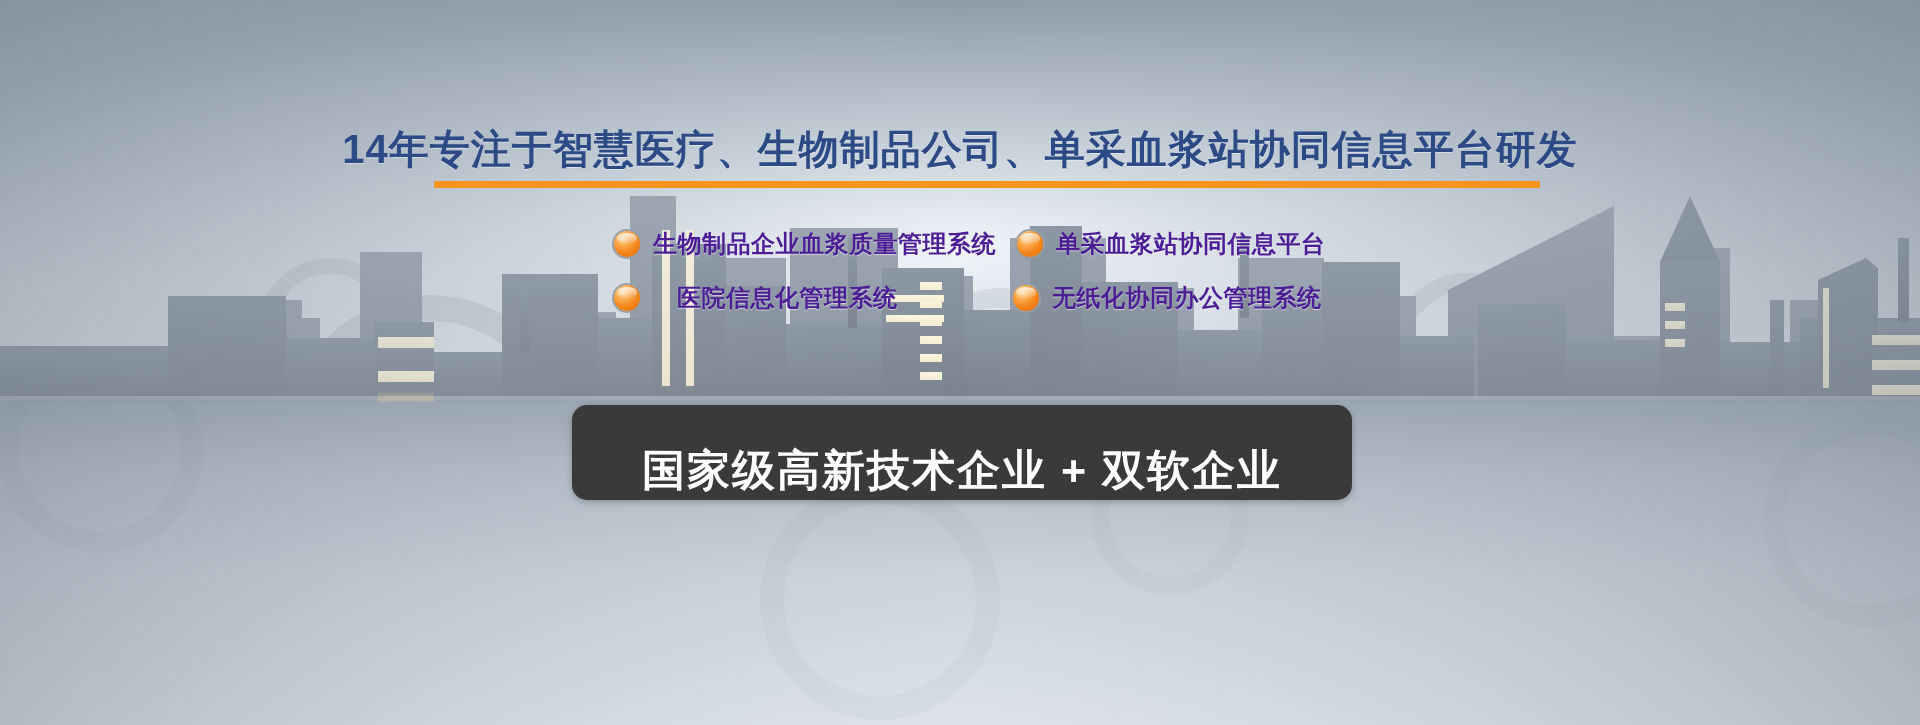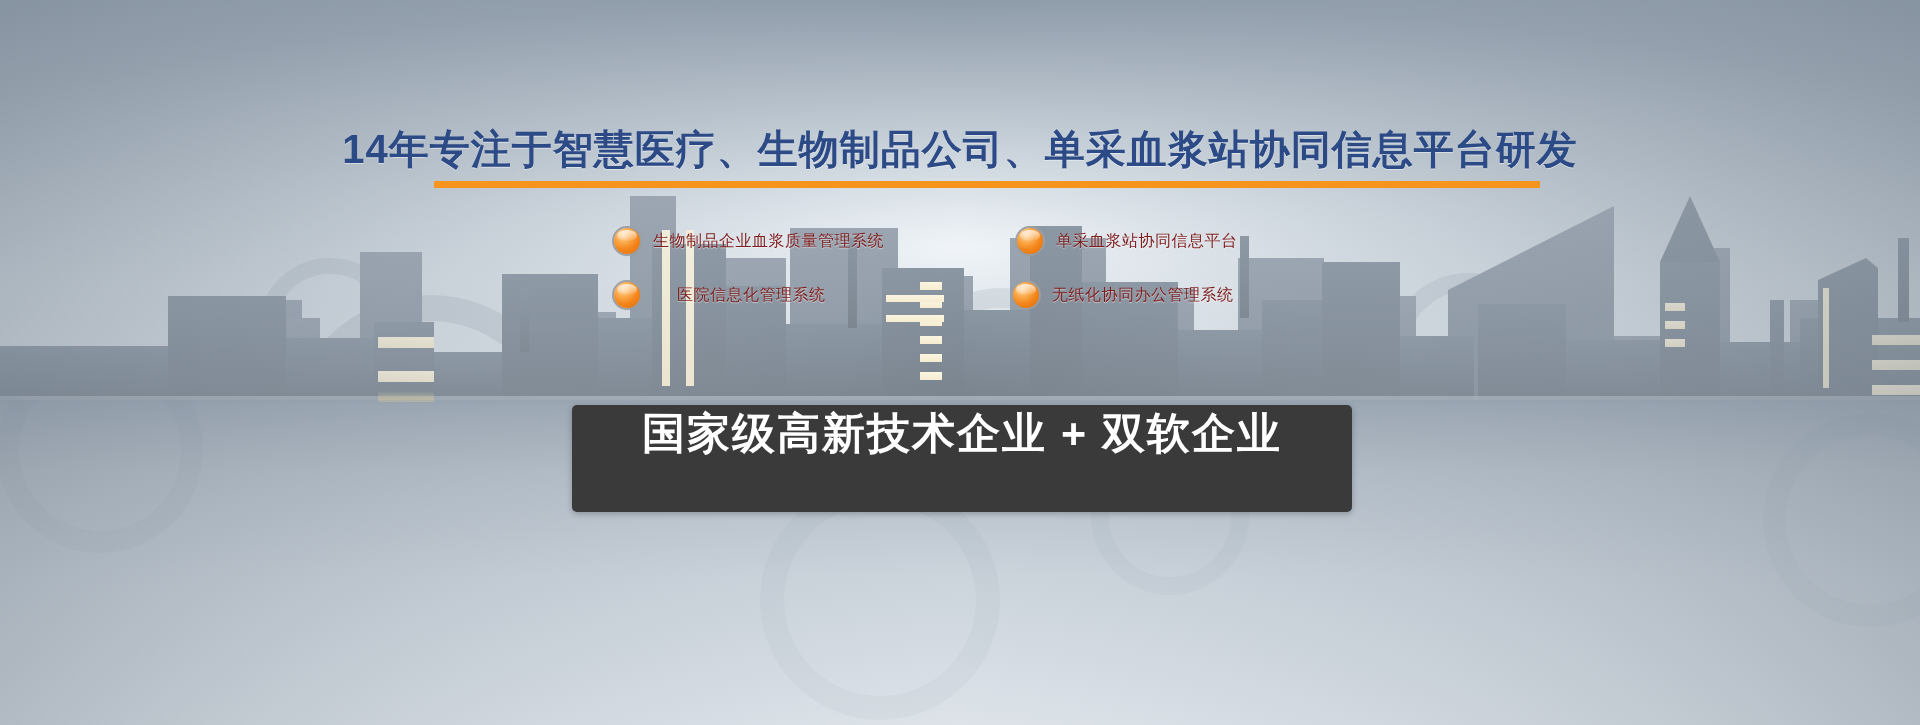--- a/index.html
+++ b/index.html
@@ -29,21 +29,21 @@
   .rule{
     position:absolute;top:181px;left:434px;width:1106px;height:7px;
     background:#f7941e;border-radius:1px;
   }
 
   .bullets{position:absolute;top:228px;left:0;width:1920px;height:120px;}
   .bullet{
     position:absolute;display:flex;align-items:center;gap:13px;white-space:nowrap;
   }
   .bullet .label{
-    font-size:16px;font-weight:400;color:#7f1d1d;letter-spacing:.5px;
+    font-size:24px;font-weight:700;color:#4c1d95;letter-spacing:.5px;
     text-shadow:0 1px 1px rgba(255,255,255,.55);
   }
   .dot{
     width:26px;height:26px;border-radius:50%;
     background:
       radial-gradient(circle at 36% 28%, #ffd9a8 0%, #fbaa4c 30%, #f3851a 58%, #e46f07 100%);
     box-shadow:0 0 0 2px #9aa0a6, 0 1px 2px rgba(0,0,0,.35);
     position:relative;flex:0 0 auto;
   }
   .dot::after{
@@ -51,24 +51,24 @@
     border-radius:50% 50% 45% 45%;
     background:linear-gradient(180deg,rgba(255,255,255,.75),rgba(255,255,255,.05));
   }
 
   .b1{left:614px;top:0px;}
   .b2{left:1017px;top:0px;justify-content:center;}
   .b3{left:614px;top:54px;gap:37px;}
   .b4{left:1013px;top:54px;justify-content:center;}
 
   .plaque{
-    position:absolute;left:572px;top:405px;width:780px;height:107px;
-    background:#3a3a3a;border-radius:5px;
+    position:absolute;left:572px;top:405px;width:780px;height:95px;
+    background:#3a3a3a;border-radius:15px;
     box-shadow:0 2px 6px rgba(0,0,0,.25);
-    display:flex;align-items:flex-start;justify-content:center;
+    display:flex;align-items:flex-end;justify-content:center;
   }
   .plaque .ptext{
     color:#ffffff;font-size:43px;font-weight:700;letter-spacing:2px;white-space:nowrap;
   }
 </style>
 </head>
 <body>
 
 <div id="stage">
 

